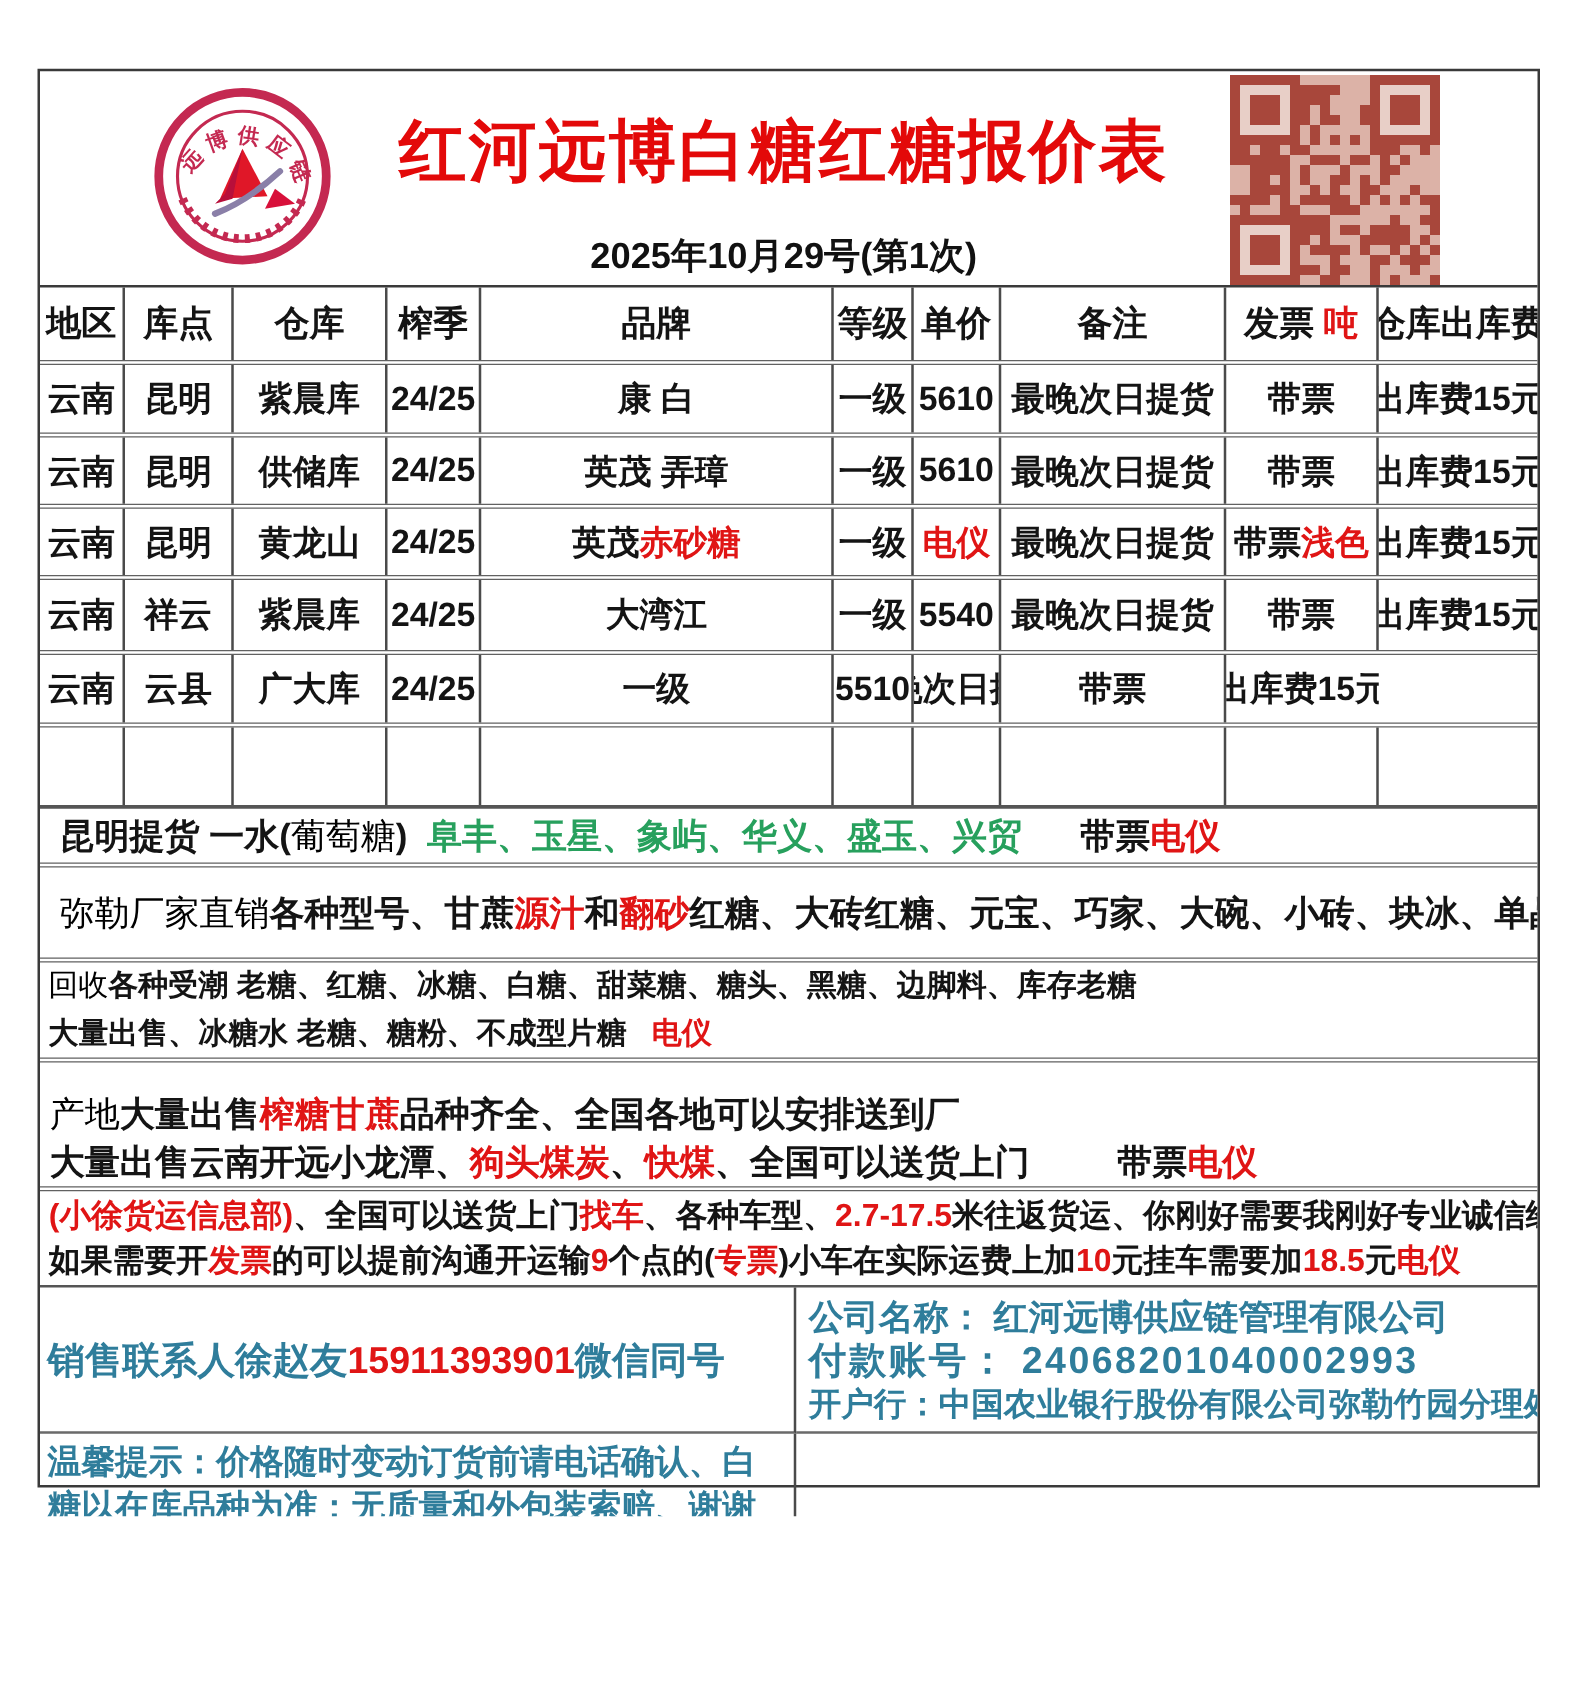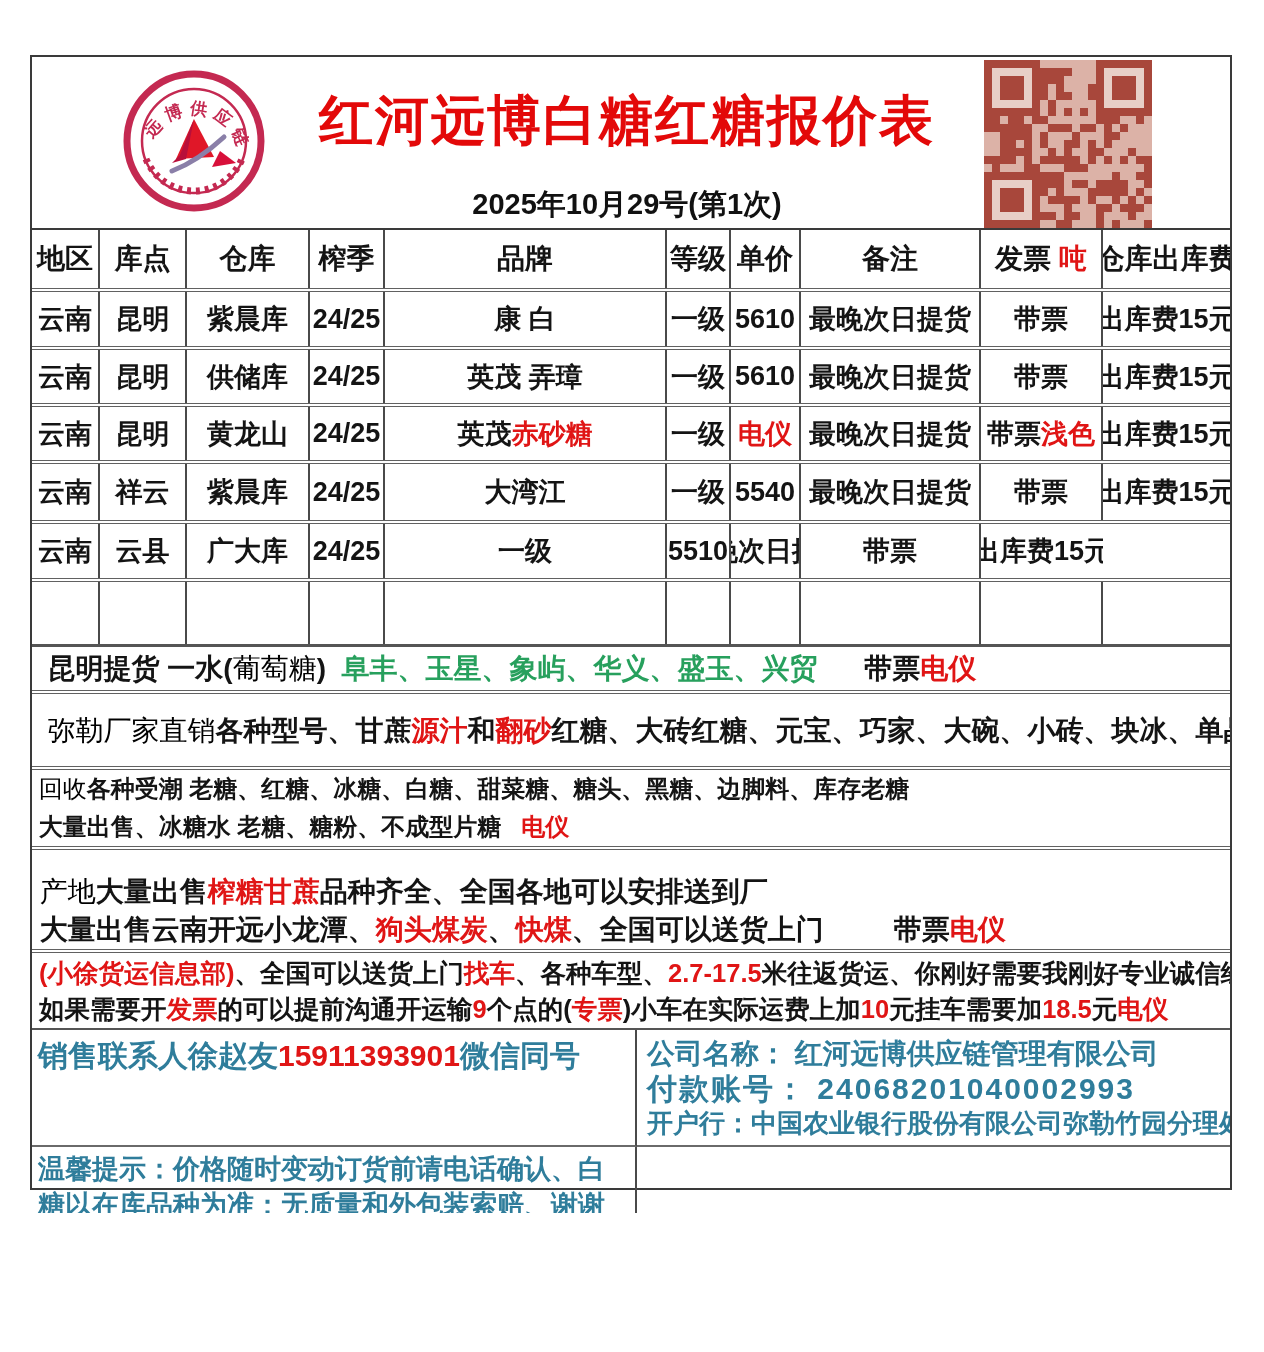--- a/index.html
+++ b/index.html
@@ -48,21 +48,21 @@
   .sr { color: #e01515; }
   .sb { color: #000000; font-weight: 400; }
   .sg { color: #27a05d; }
   .st { color: #2f7d9b; }
 
   
   .bottom { display: grid; grid-template-columns: 605px 1fr; grid-template-rows: 117px 66px; width: 100%; }
   .bcell { overflow: hidden; }
   .bcell.bl { border-right: 2px solid #4a4a4a; }
   .bcell.top { border-bottom: 2px solid #6a6a6a; }
-  .contact { padding: 6px 6px; font-size: 30px; line-height: 40px; font-weight: 600; white-space: pre-wrap; }
+  .contact { padding: 6px 6px; font-size: 30px; line-height: 40px; font-weight: 600; white-space: pre-wrap; margin-top: 33px; }
   .tip { padding: 4px 6px; font-size: 27px; line-height: 36px; font-weight: 600; white-space: pre-wrap; }
   .company { padding: 6px 10px; font-weight: 600; }
   .company .cline { font-size: 28px; line-height: 35px; white-space: pre; }
   .company .cline:nth-child(2) { font-size: 30px; letter-spacing: 2px; }
   .company .cline:nth-child(3) { font-size: 26px; }
 </style>
 </head>
 <body>
 
 <div class="page">

